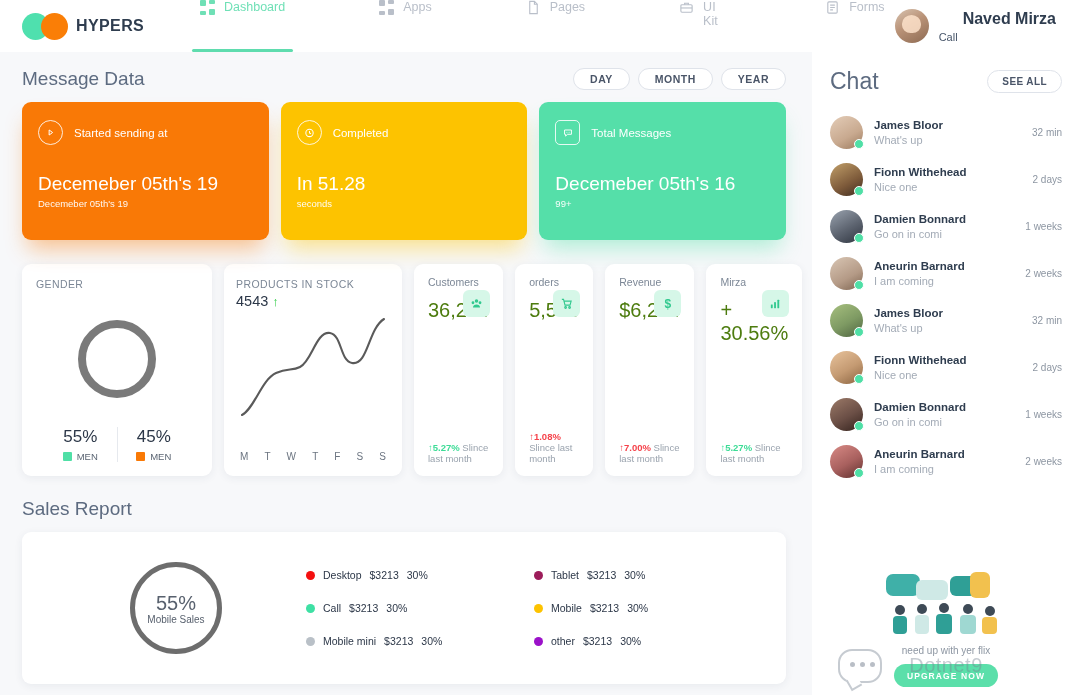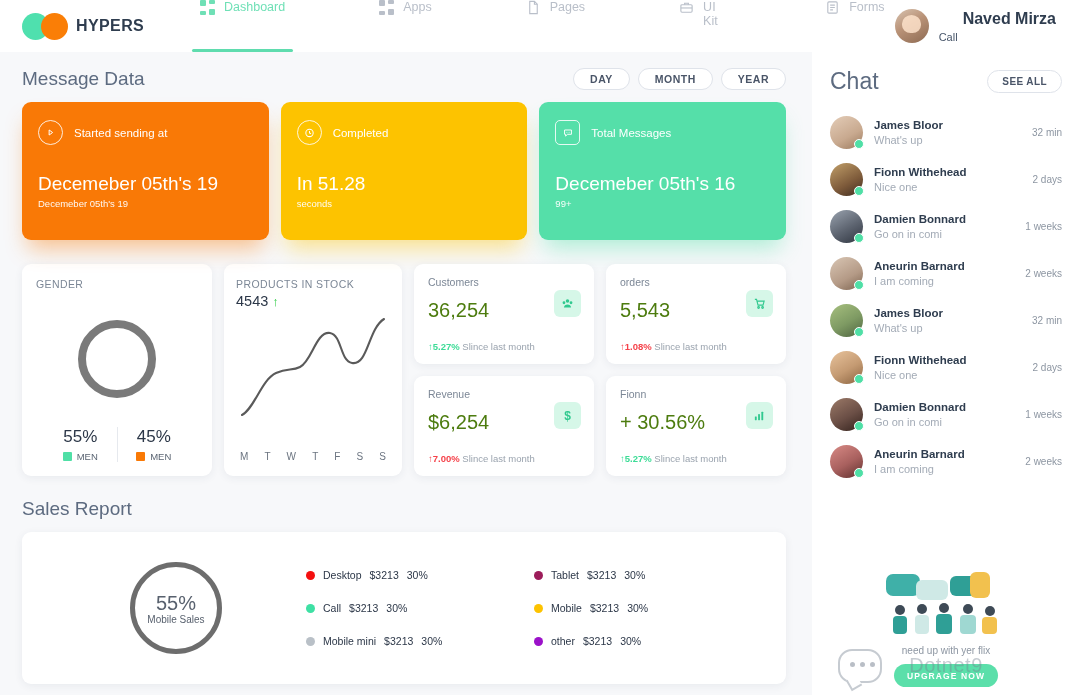--- a/index.html
+++ b/index.html
@@ -105,21 +105,21 @@
   .gender-pct { font-size: 17px; color: #2c3748; margin-bottom: 4px; }
   .gender-leg { display: flex; align-items: center; justify-content: center; gap: 5px; font-size: 9.5px; color: #5b6573; }
   .sw { width: 9px; height: 9px; border-radius: 1px; display: inline-block; }
 
   .stock-card { width: 178px; flex: none; height: 212px; padding: 14px 12px 0 12px; display: flex; flex-direction: column; }
   .stock-val { font-size: 14.5px; color: #2c3748; margin-top: 3px; }
   .stock-arrow { color: #2ecc44; font-size: 13px; }
   .spark { flex: 1; padding: 4px 0 0 0; }
   .days { display: flex; justify-content: space-between; padding: 0 4px 14px 4px; font-size: 10px; color: #6b7480; }
 
-  .kpi-col { flex: 1; display: flex; flex-direction: column; gap: 12px; }
+  .kpi-col { flex: 1; display: flex; gap: 12px; }
   .kpi-row { display: flex; gap: 12px; flex: 1; }
   .kpi {
     flex: 1; padding: 12px 14px 0 14px; position: relative; display: flex; flex-direction: column;
   }
   .kpi-label { font-size: 10.5px; color: #7c8796; }
   .kpi-value { font-size: 20px; color: #4d7c0f; margin-top: 11px; }
   .kpi-delta { font-size: 9.5px; color: #9aa3ae; margin-top: auto; margin-bottom: 12px; }
   .kpi-delta b { font-weight: bold; }
   .kpi-delta .up-g { color: #3ddc97; margin-top: 22px; }
   .kpi-delta .up-r { color: #f5424a; }
@@ -405,21 +405,21 @@
             <div class="card kpi">
               <div class="kpi-label">Revenue</div>
               <div class="kpi-value">$6,254</div>
               <div class="kpi-delta">
                 <b class="up-r"><span>↑</span><span>7.00%</span></b>
                 <span>Slince last month</span>
               </div>
               <div class="kpi-badge" style="font-weight:bold;">$</div>
             </div>
             <div class="card kpi">
-              <div class="kpi-label">Fionn</div>
+              <div class="kpi-label">Mirza</div>
               <div class="kpi-value">+ 30.56%</div>
               <div class="kpi-delta">
                 <b class="up-g"><span>↑</span><span>5.27%</span></b>
                 <span>Slince last month</span>
               </div>
               <div class="kpi-badge">
                 <svg width="13" height="13" viewBox="0 0 14 14" fill="currentColor">
                     <rect x="2" y="8" width="2" height="4" rx=".4"></rect>
                     <rect x="5.5" y="5.5" width="2" height="6.5" rx=".4"></rect>
                     <rect x="9" y="3" width="2" height="9" rx=".4"></rect>

